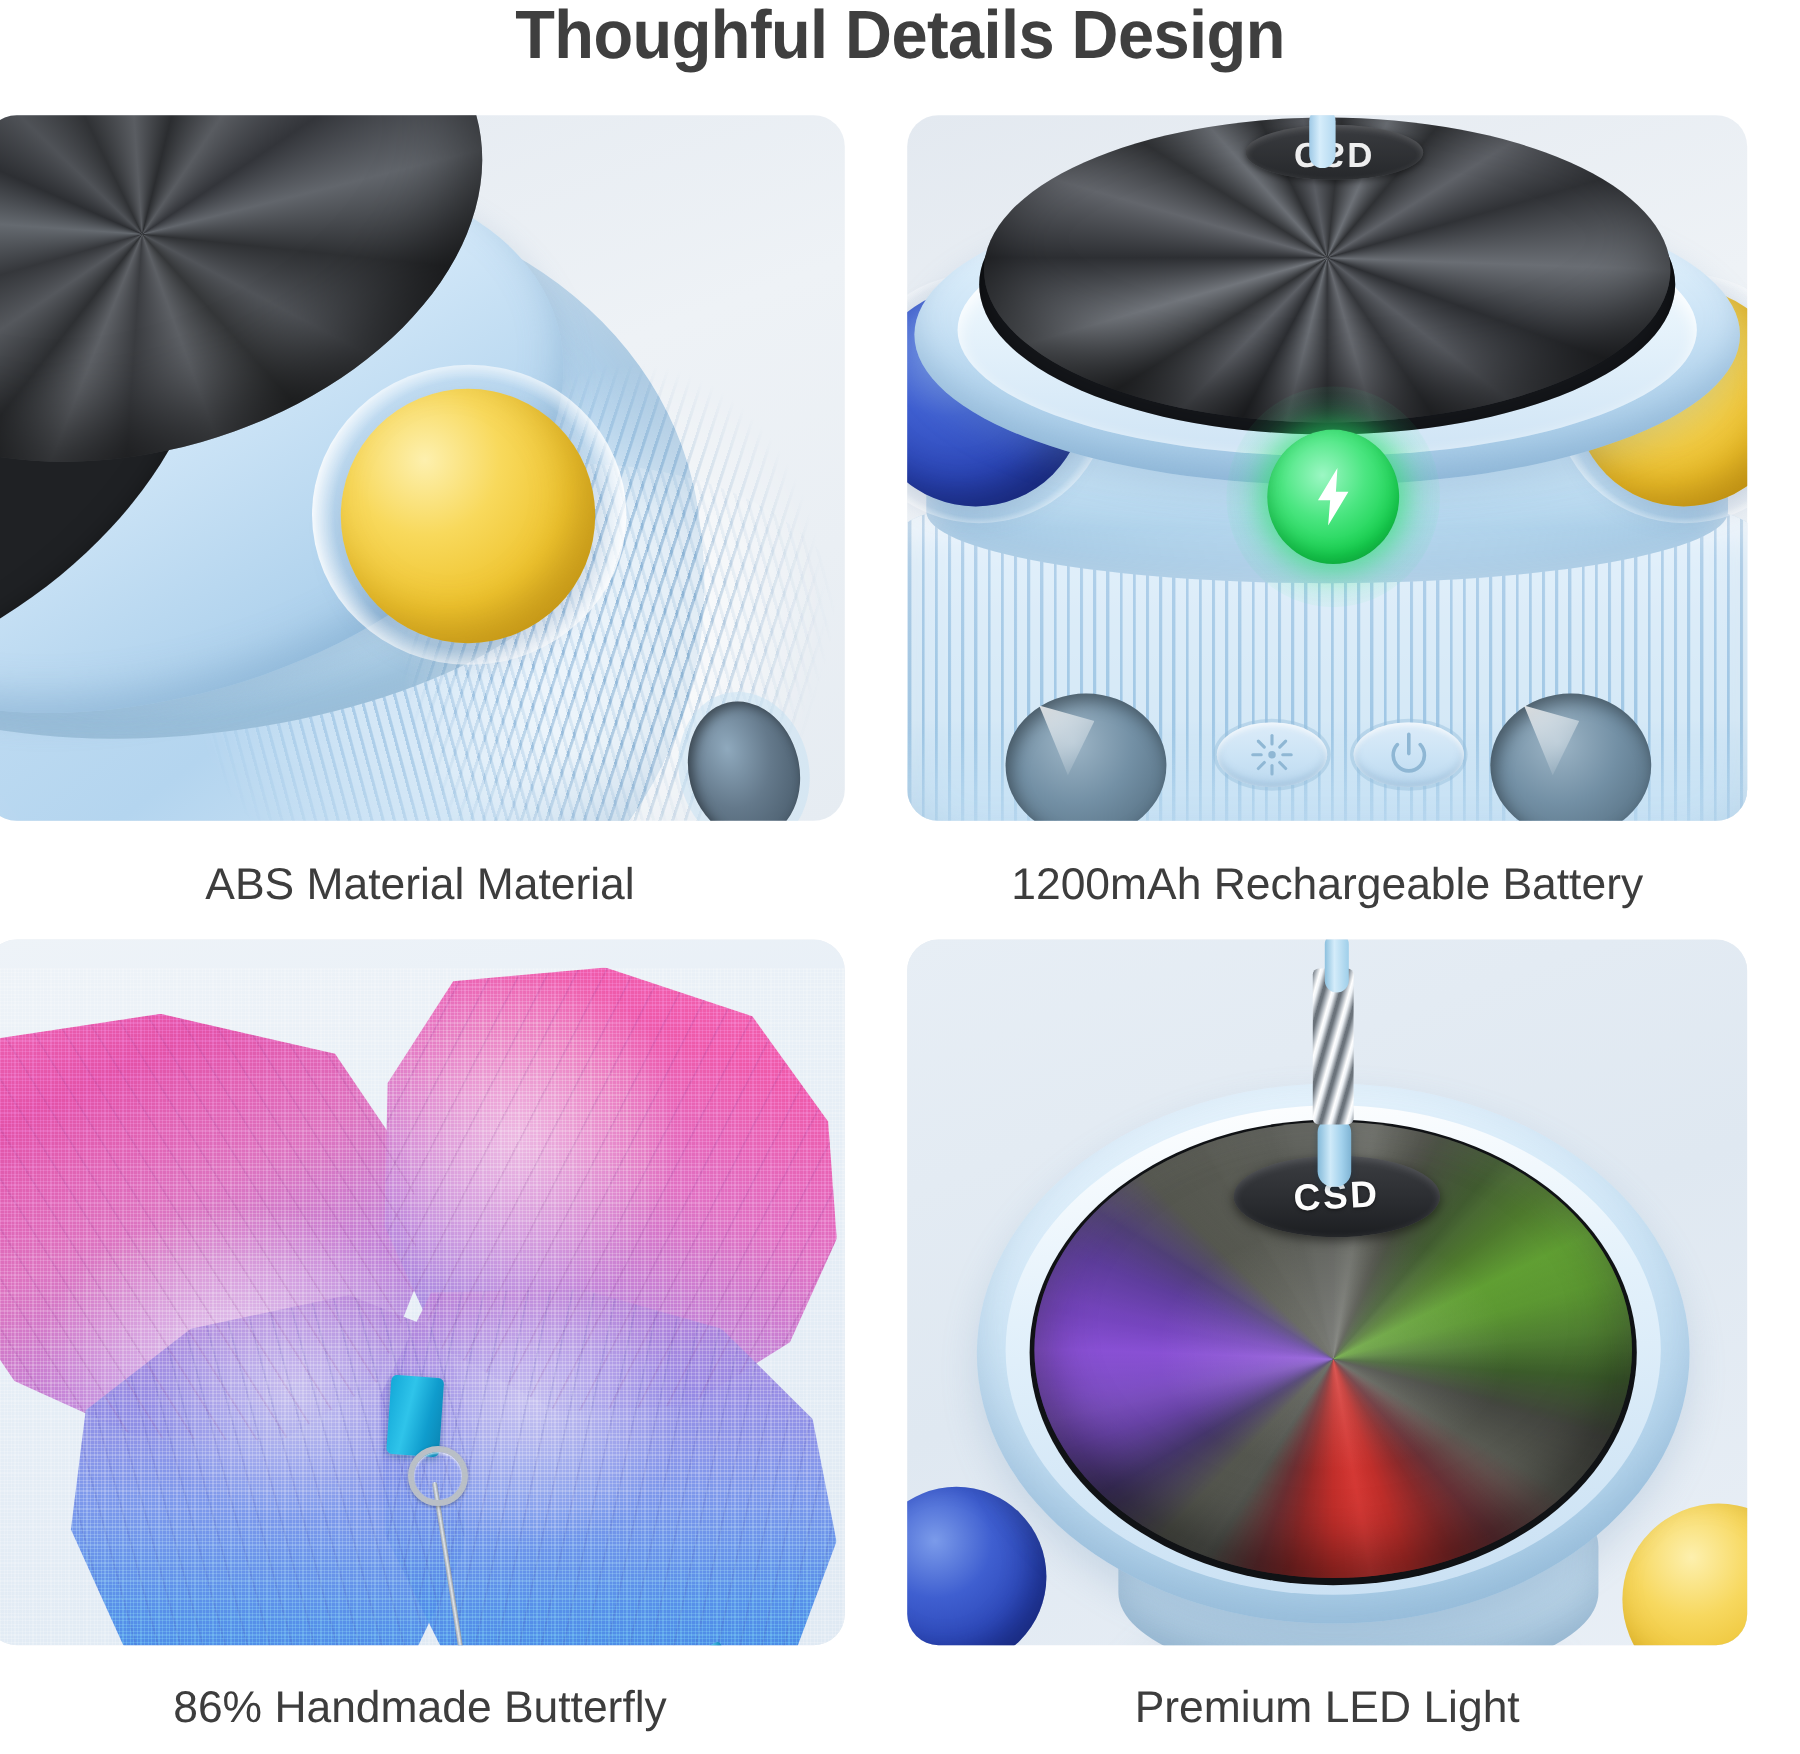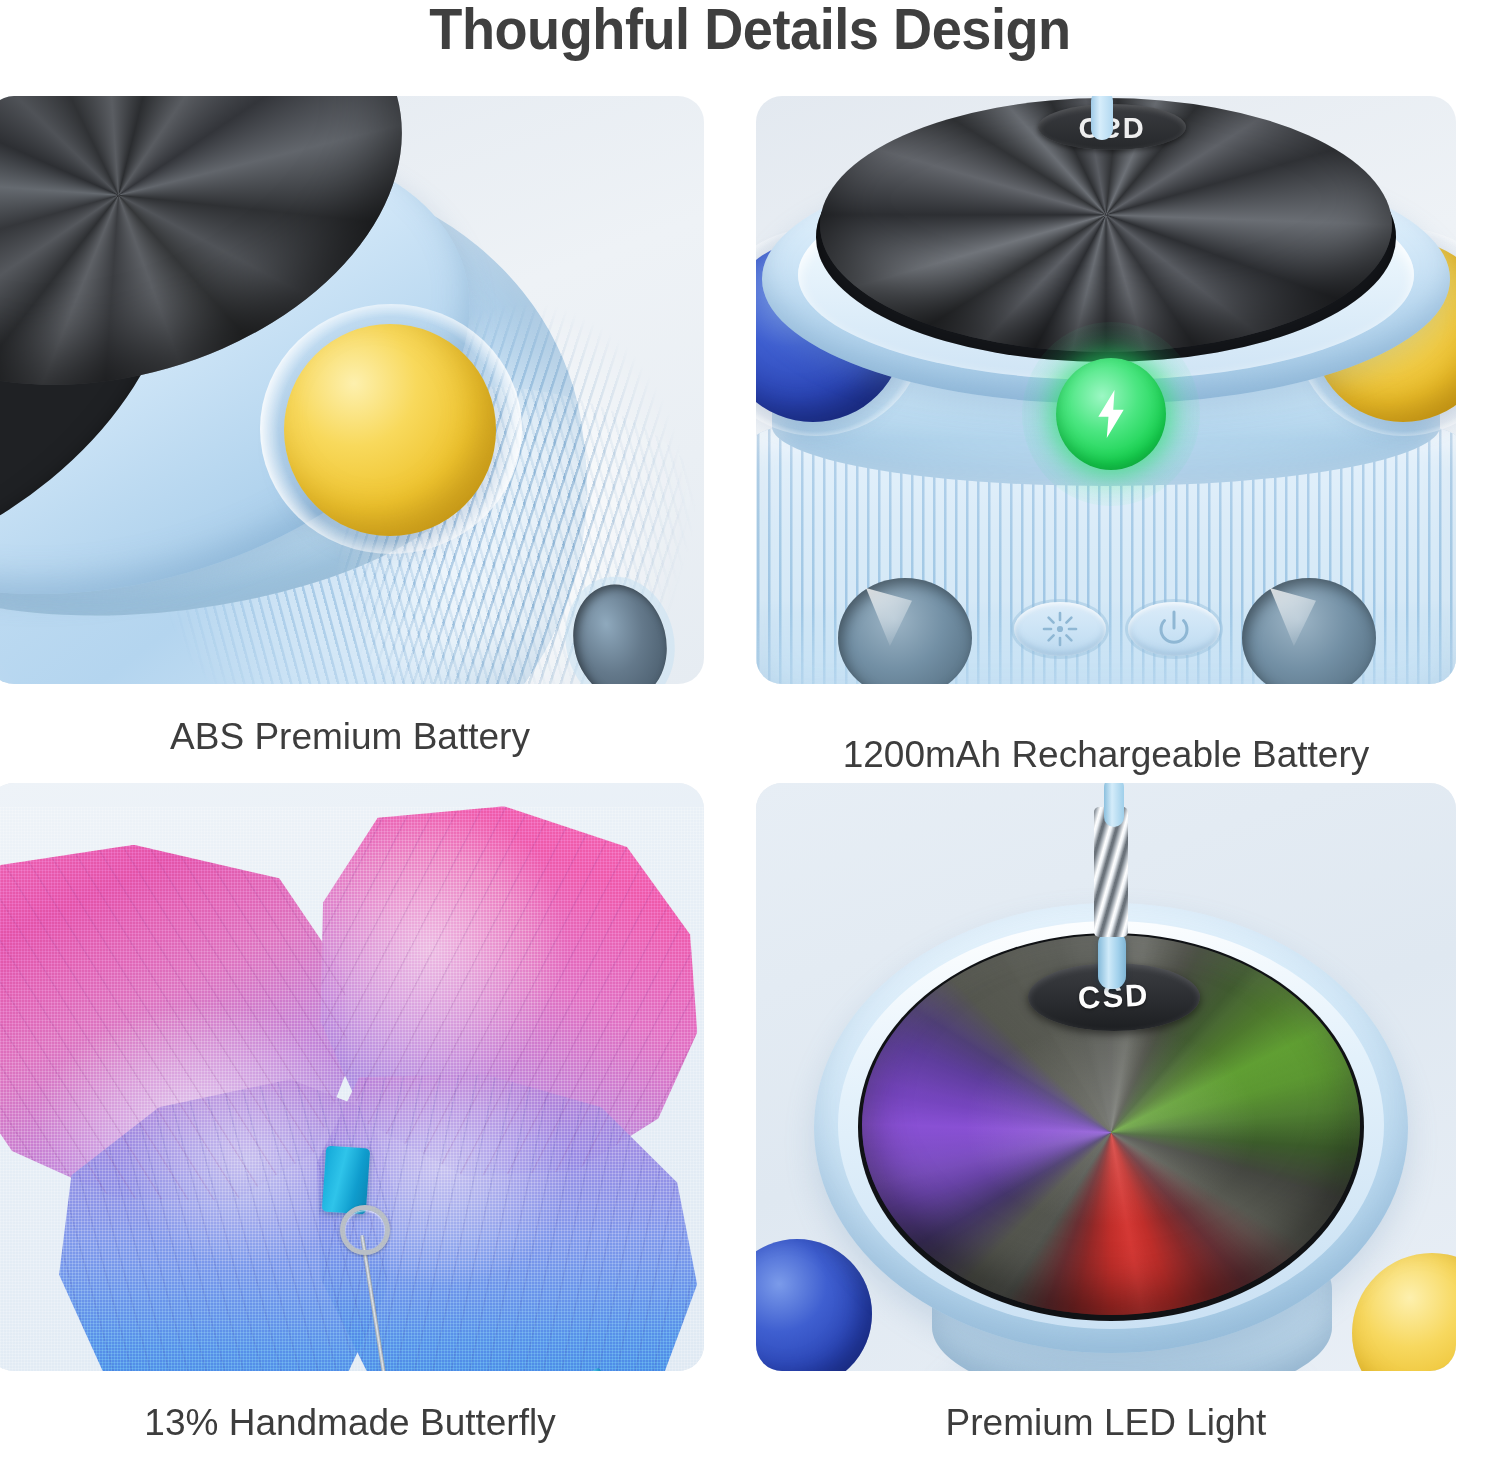--- a/index.html
+++ b/index.html
@@ -28,21 +28,21 @@
   #panel-tl{left:-12px;top:96px;width:716px;height:588px;}
   #panel-tr{left:756px;top:96px;width:700px;height:588px;}
   #panel-bl{left:-12px;top:783px;width:716px;height:588px;}
   #panel-br{left:756px;top:783px;width:700px;height:588px;}
 
   .caption{
     position:absolute;text-align:center;color:#3d3d3d;
     font-size:37px;line-height:48px;font-weight:400;white-space:nowrap;
   }
   #cap-tl{left:0px;top:713px;width:700px;}
-  #cap-tr{left:756px;top:713px;width:700px;margin-top:18px;}
+  #cap-tr{left:756px;top:713px;width:700px;}
   #cap-bl{left:0px;top:1399px;width:700px;}
   #cap-br{left:756px;top:1399px;width:700px;}
 
   
   .p1-scene{position:absolute;inset:0;}
   .p1-body{
     position:absolute;left:-130px;top:70px;width:730px;height:660px;
     border-radius:52% 50% 46% 48%/46% 48% 52% 54%;
     background:
       radial-gradient(ellipse 60% 45% at 30% 22%, #ffffff 0%, rgba(255,255,255,0) 60%),
@@ -431,21 +431,21 @@
       <div class="p1-ribs2"></div>
       <div class="p1-rim">
         <div class="p1-rim-inner"></div>
       </div>
       <div class="p1-dome"></div>
       <div class="p1-ball-socket"></div>
       <div class="p1-ball"></div>
       <div class="p1-hole"></div>
     </div>
   </div>
-  <div class="caption" id="cap-tl">ABS Premium Battery</div>
+  <div class="caption" id="cap-tl">ABS Material Material</div>
 
   <div class="panel" id="panel-tr">
     <div class="p2-scene">
 
       <div class="p2-base"></div>
       <div class="p2-base-ribs"></div>
 
       <div class="p2-mid"></div>
 
       <div class="p2-ball-blue"></div>
@@ -516,21 +516,21 @@
       <div class="p3-mesh"></div>
 
       <div class="p3-ribbon" id="p3-rib4"></div>
 
       <div class="p3-rod"></div>
 
       <div class="p3-band"></div>
       <div class="p3-ring"></div>
     </div>
   </div>
-  <div class="caption" id="cap-bl">13% Handmade Butterfly</div>
+  <div class="caption" id="cap-bl">86% Handmade Butterfly</div>
 
   <div class="panel" id="panel-br">
     <div class="p4-scene">
       <div class="p4-shadow"></div>
       <div class="p4-ball-blue"></div>
       <div class="p4-ball-yellow"></div>
       <div class="p4-lowerbody"></div>
 
       <div class="p4-platter"></div>
       <div class="p4-platter-in"></div>

